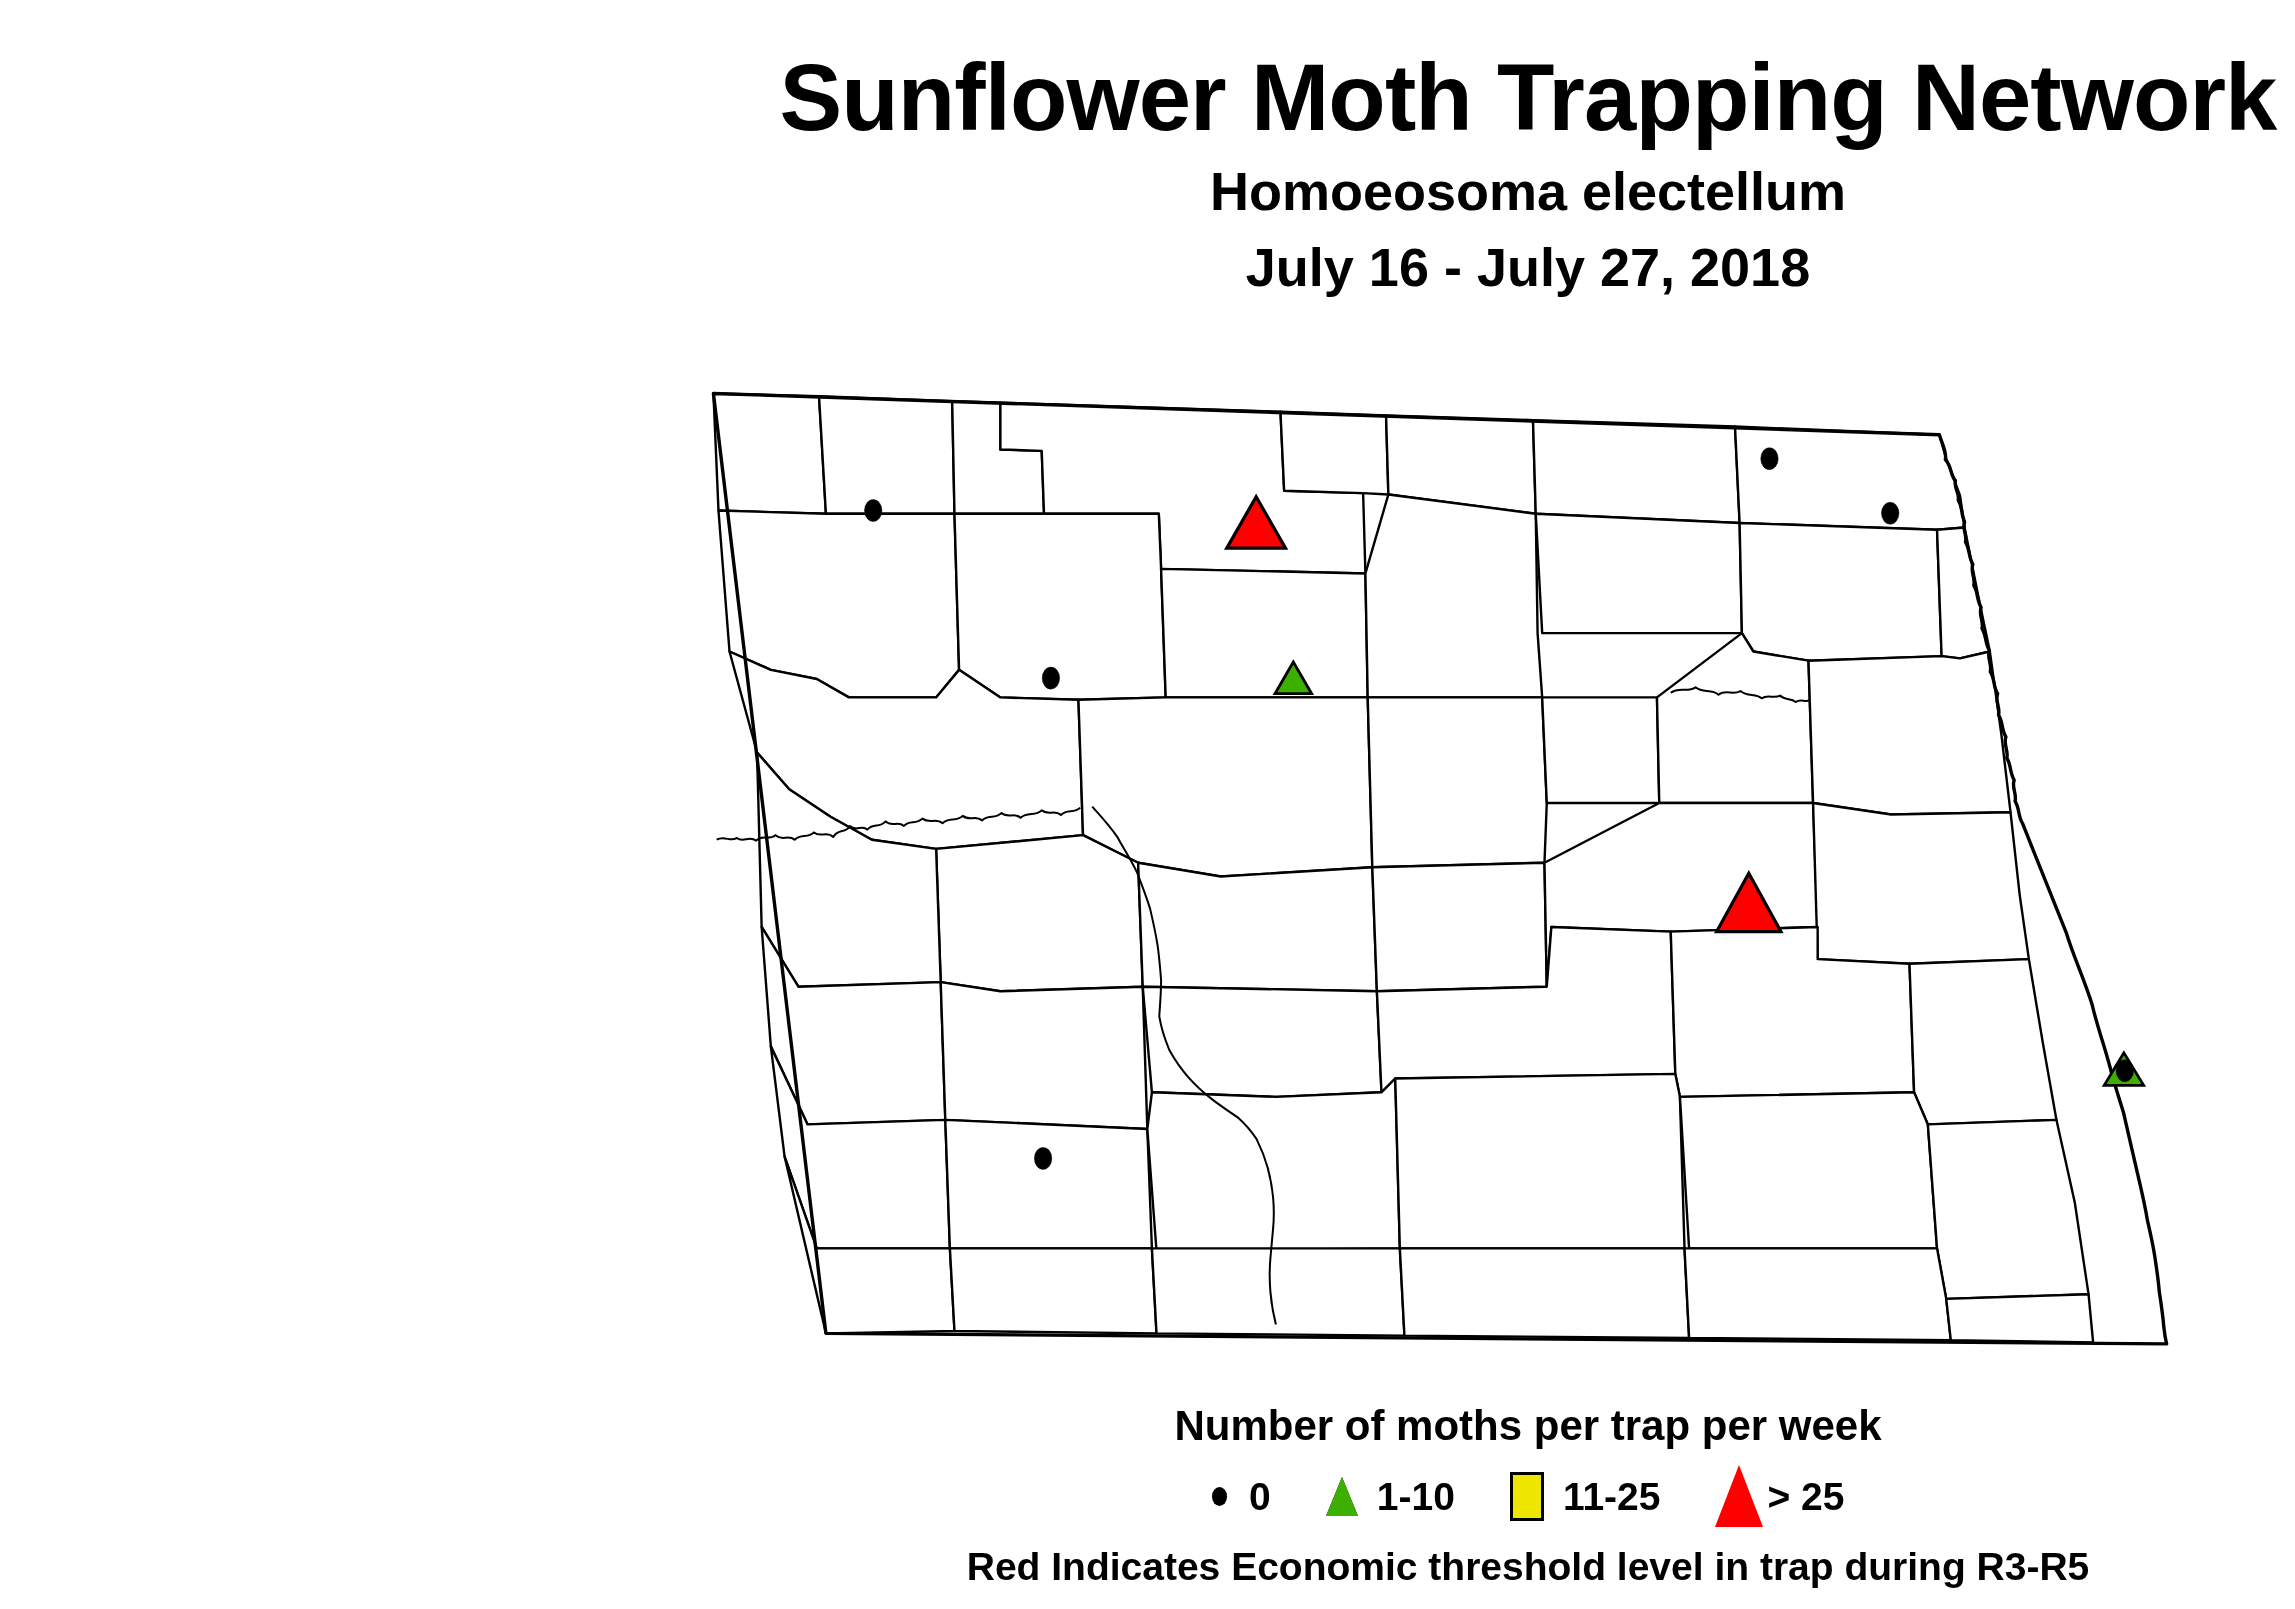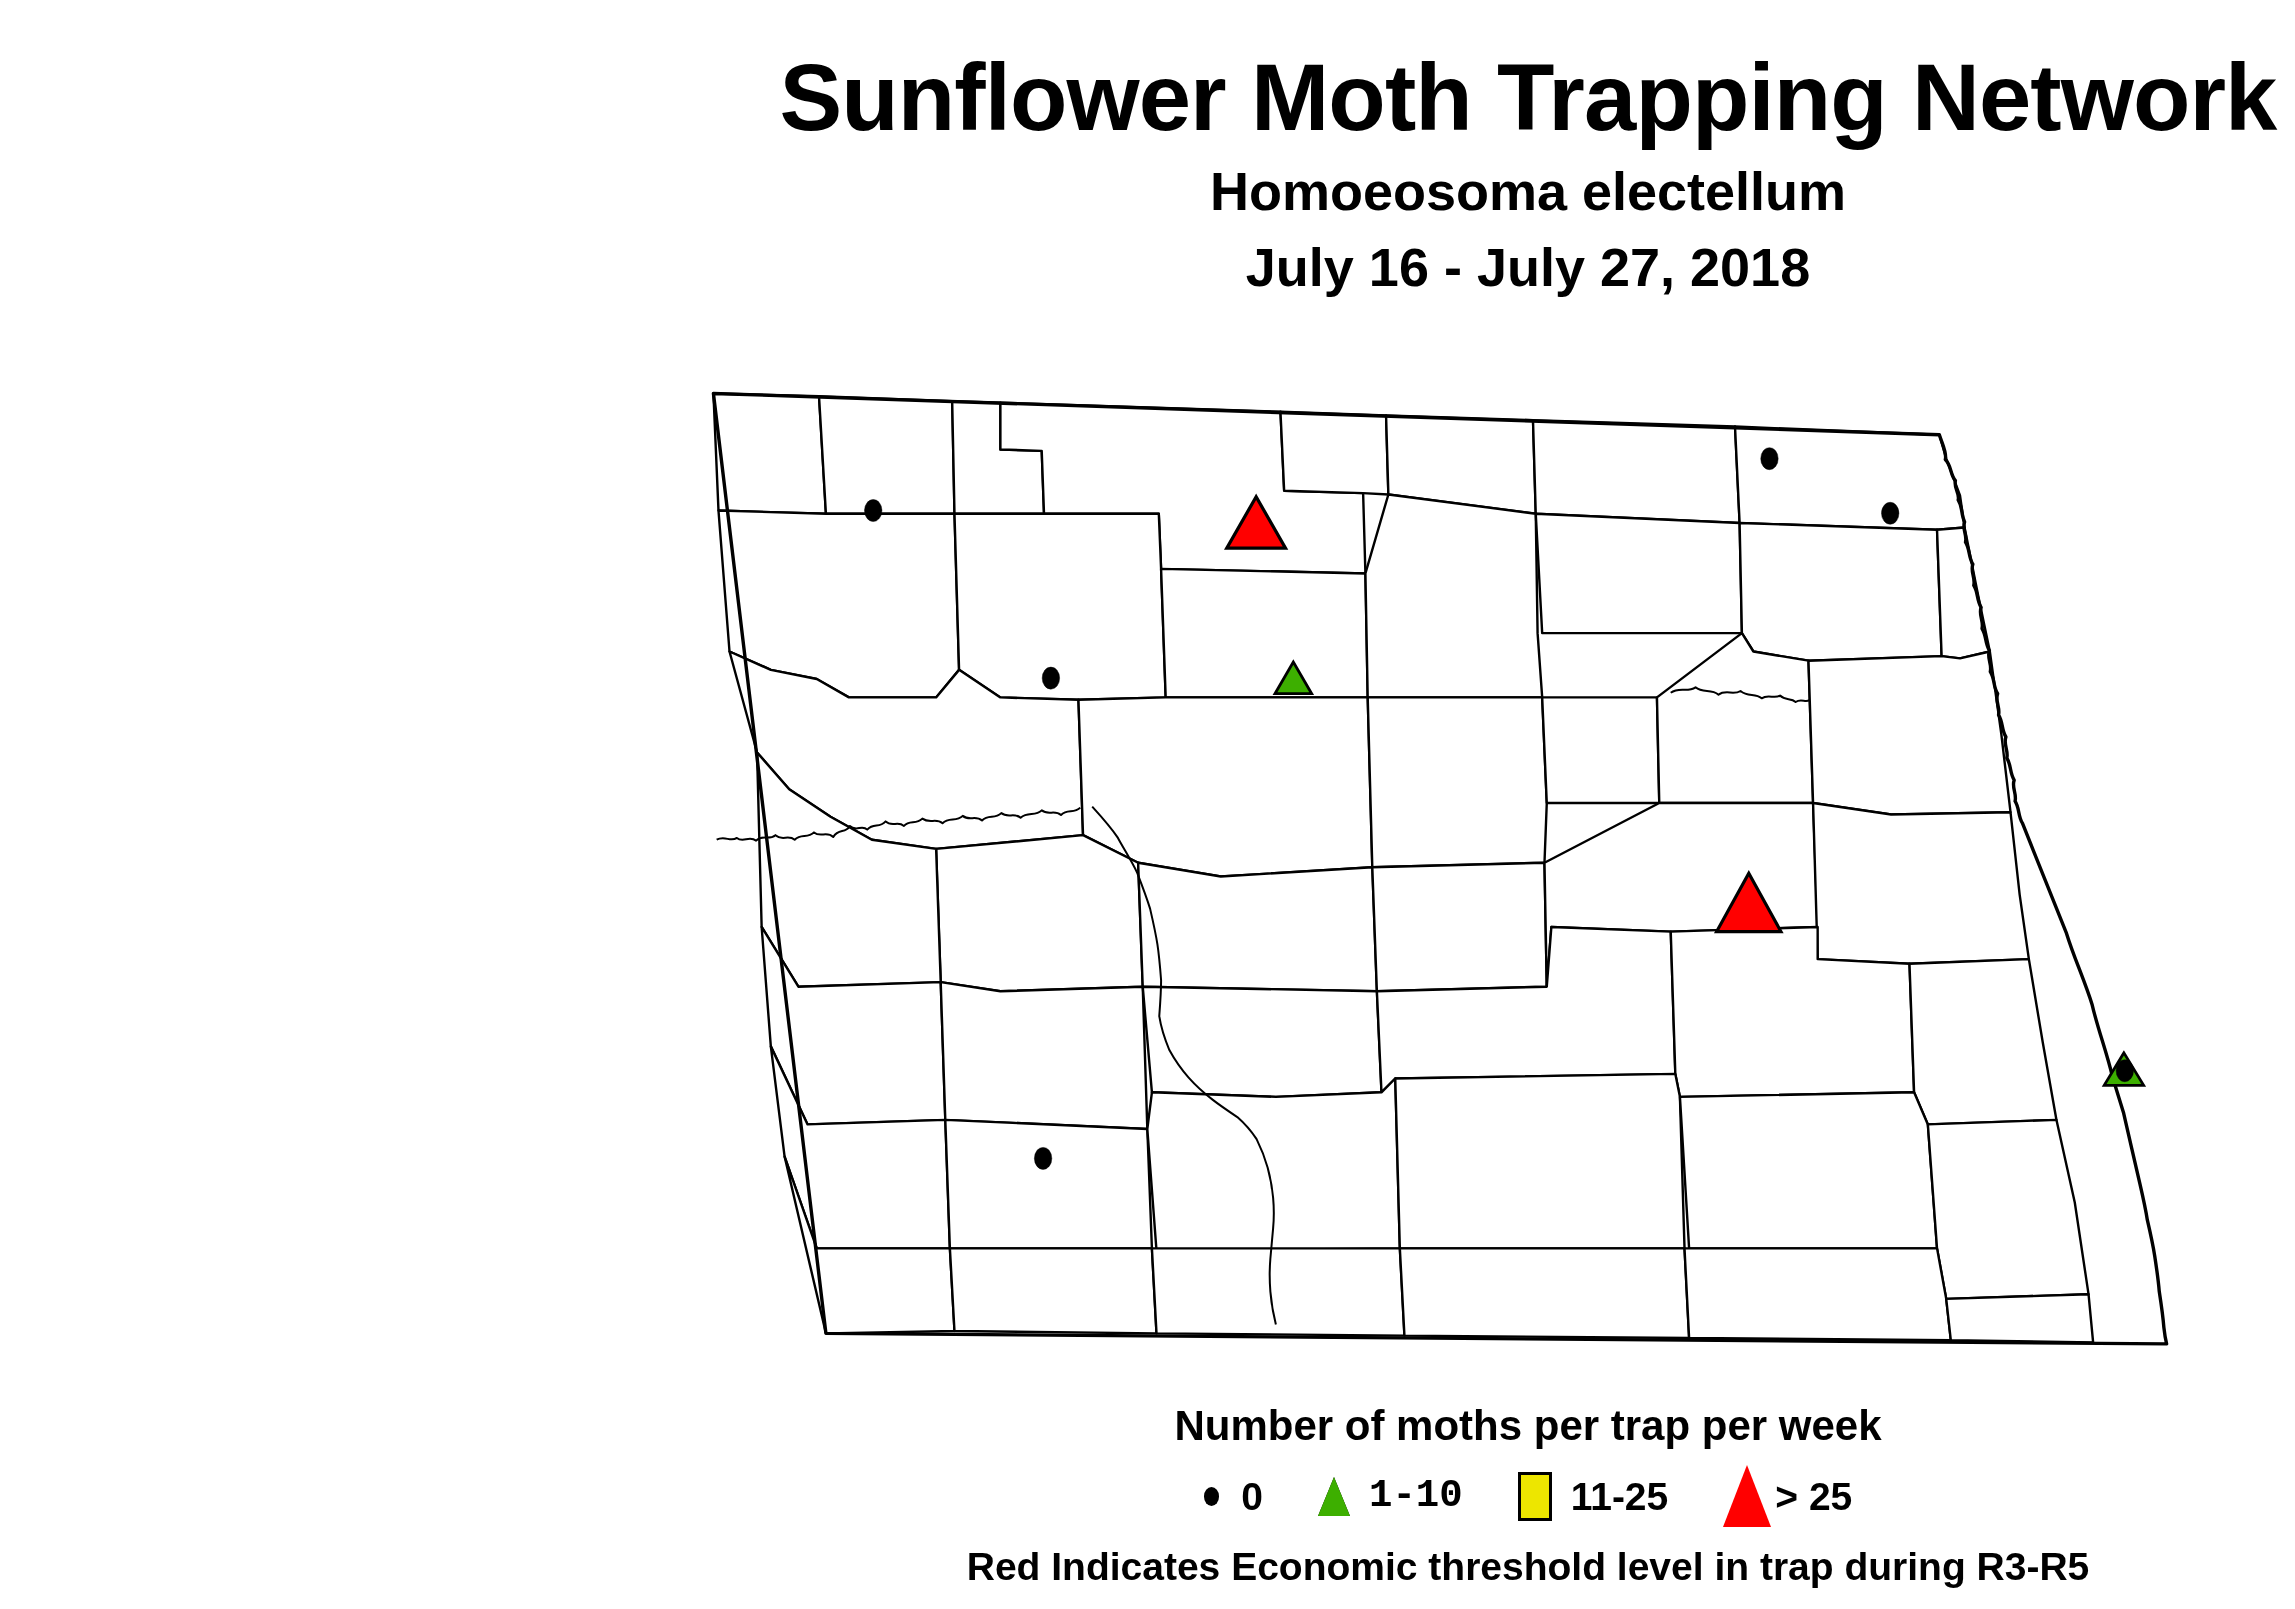--- a/index.html
+++ b/index.html
@@ -208,21 +208,21 @@
 
     <div class="lg-title">Number of moths per trap per week</div>
 
     <div class="lg-row">
 
       <div class="lg-item" style="margin-right:55px;">
         <span class="sw sw-dot"></span>
         <span class="lg-label" style="margin-left:22px;">0</span>
       </div>
 
-      <div class="lg-item" style="margin-right:55px;font-family:Liberation Mono, monospace;">
+      <div class="lg-item" style="margin-right:55px;">
         <span class="sw sw-tri-g"></span>
         <span class="lg-label" style="margin-left:19px;">1-10</span>
       </div>
 
       <div class="lg-item" style="margin-right:55px;">
         <span class="sw sw-sq"></span>
         <span class="lg-label" style="margin-left:19px;">11-25</span>
       </div>
 
       <div class="lg-item">

